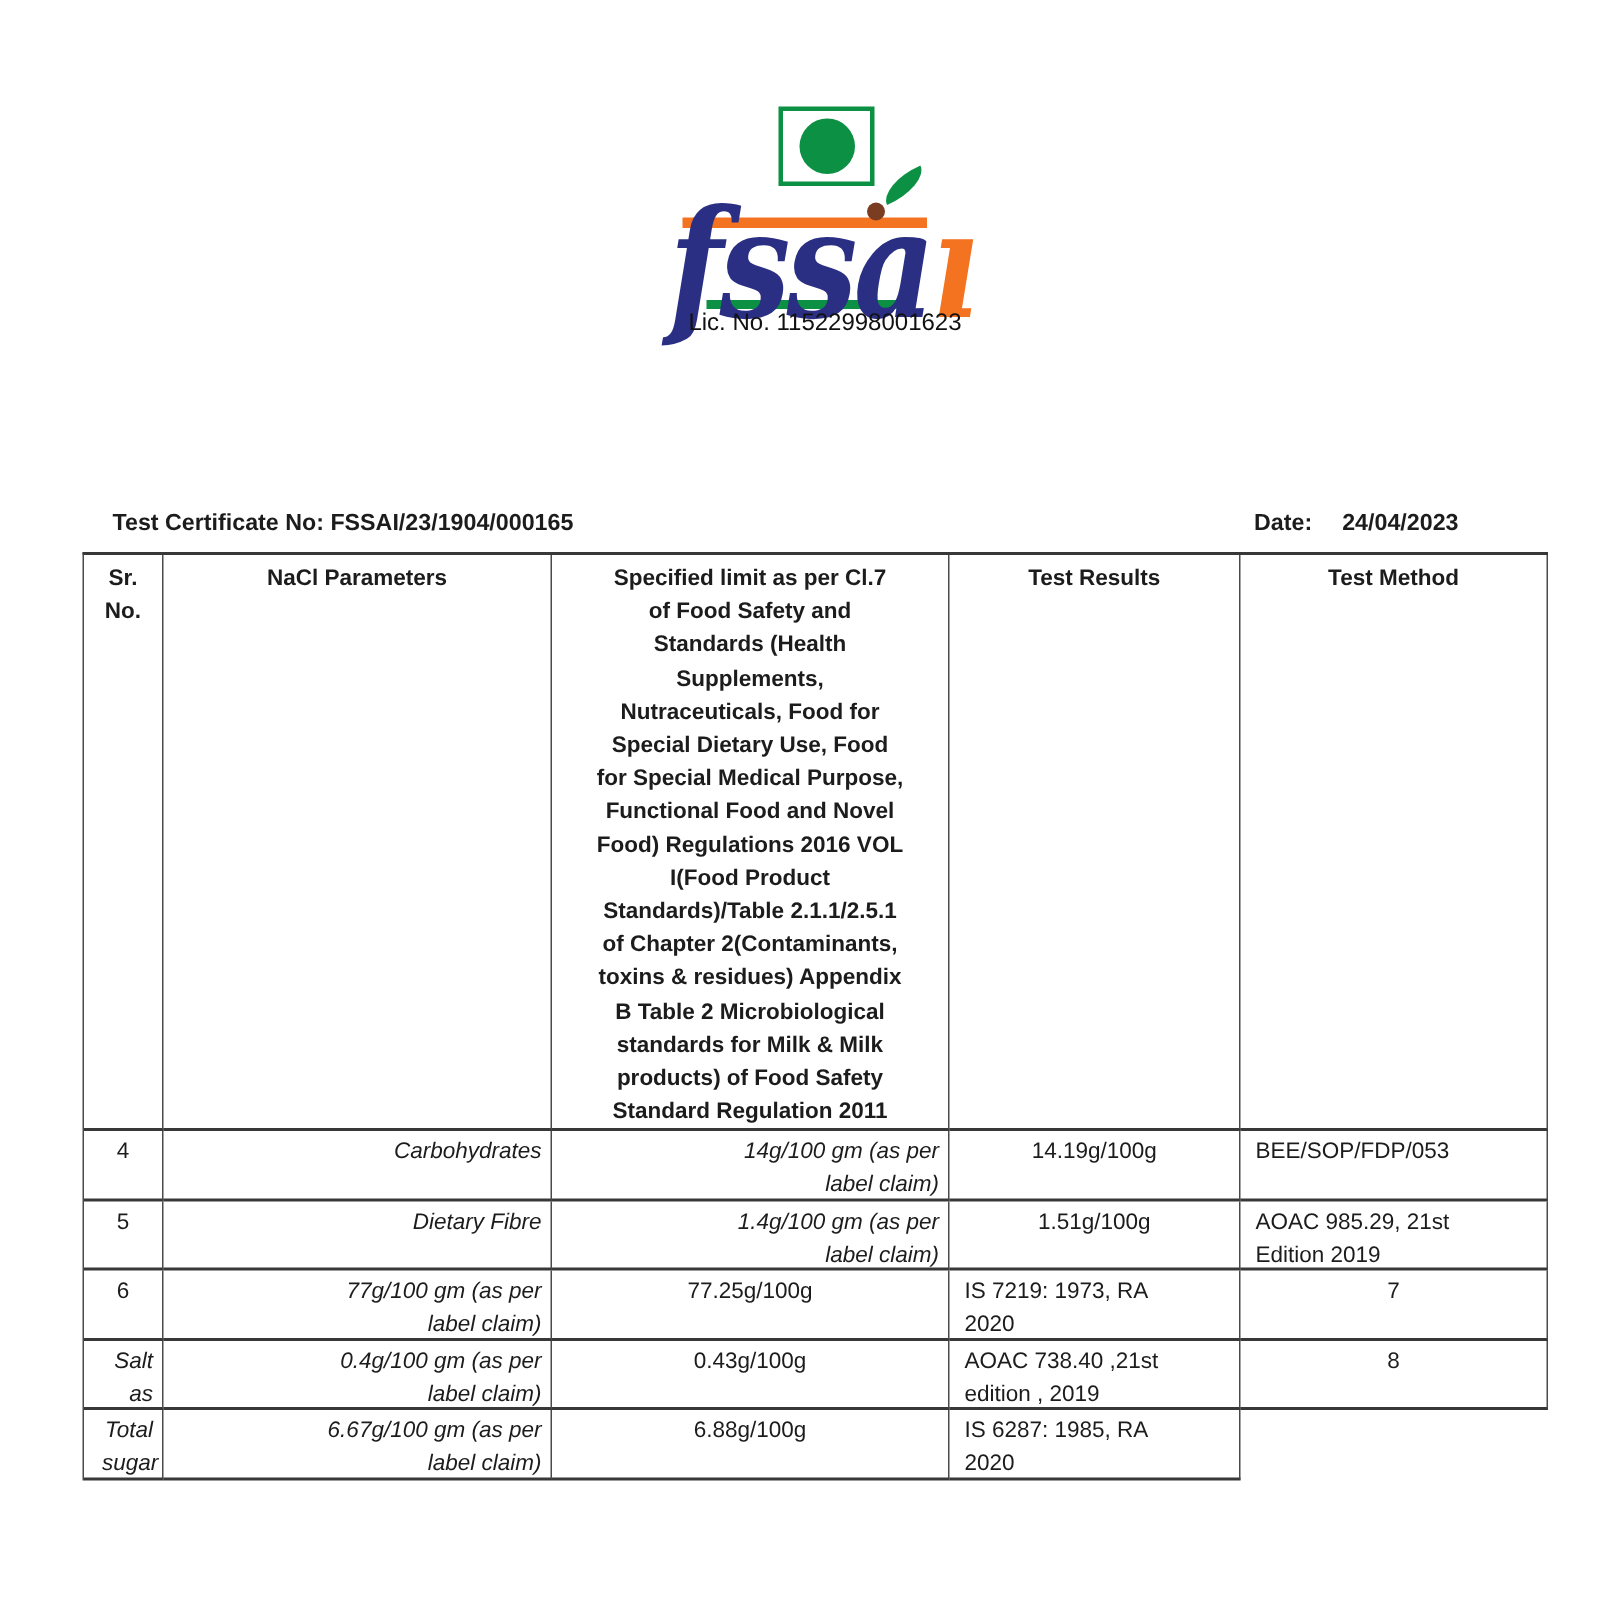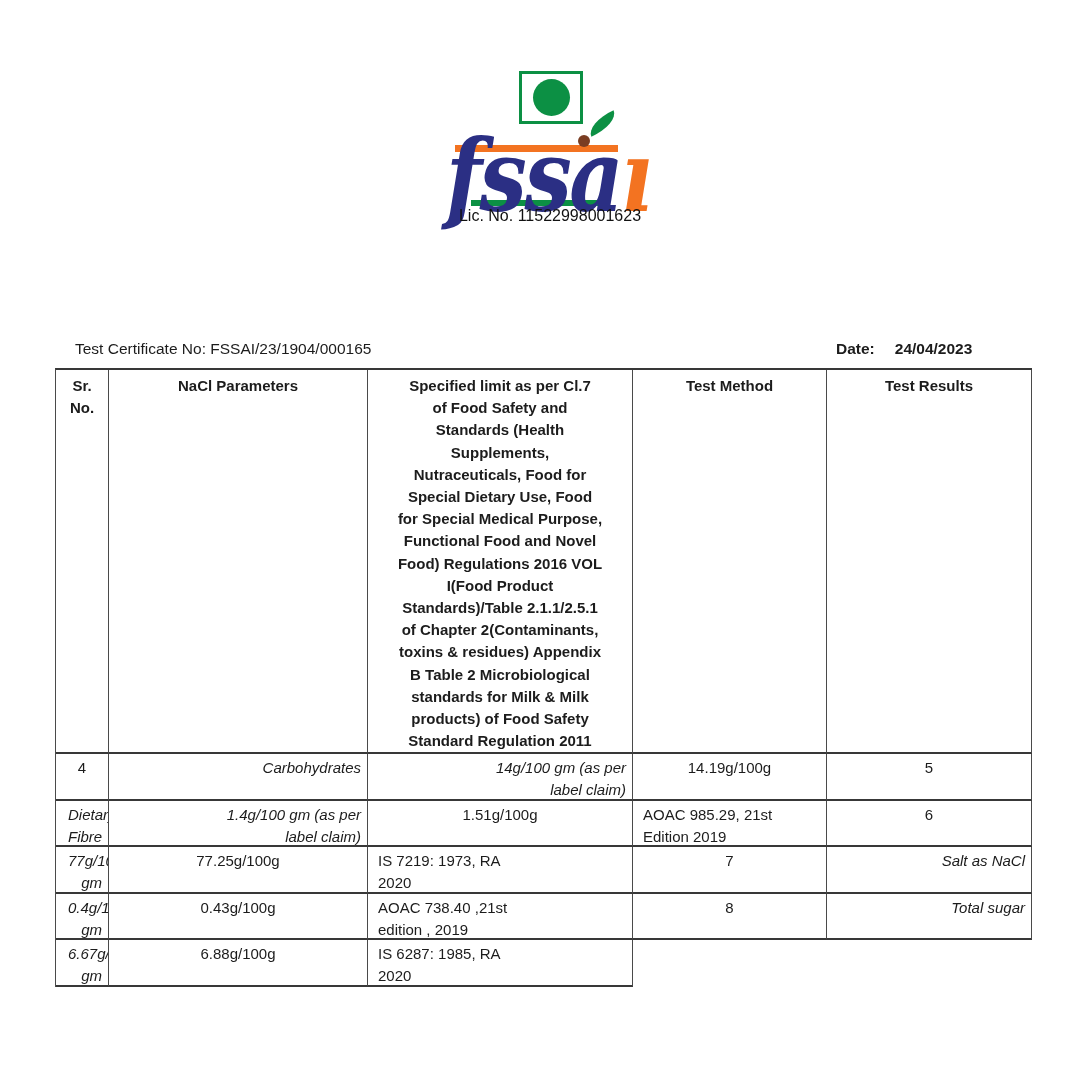--- a/index.html
+++ b/index.html
@@ -19,21 +19,21 @@
   .logo-wordmark .navy{color:#2b2f84;}
   .logo-wordmark .orange{color:#f37321;}
   .logo-seed{position:absolute;left:578px;top:135px;width:12px;height:12px;border-radius:50%;
              background:#7a3d22;z-index:3;}
   .logo-leaf{position:absolute;left:587px;top:116px;width:31px;height:15px;background:#0c9044;
              border-radius:100% 0 100% 0;transform:rotate(-24deg);z-index:4;}
   .logo-lic{position:absolute;left:442px;top:207px;width:184px;text-align:center;
             font-size:16px;color:#111;z-index:5;margin-left:16px;}
 
   
-  .cert-line{position:absolute;left:75px;top:340px;font-size:15.5px;font-weight:normal;}
+  .cert-line{position:absolute;left:75px;top:340px;font-size:15.5px;font-weight:bold;}
   .date-line{position:absolute;left:836px;top:340px;font-size:15.5px;font-weight:bold;display:flex;gap:20px;}
 
   
   .cert-table{position:absolute;left:55px;top:368px;width:976px;
               display:grid;grid-template-columns:53px 259px 265px 194px 205px;
               grid-template-rows:384px repeat(5,46.5px);
               border-top:2px solid #383838;border-left:1px solid #4a4a4a;
               font-size:15px;}
   .cell{box-sizing:border-box;border-right:1px solid #4a4a4a;border-bottom:2px solid #383838;
         overflow:hidden;}
@@ -82,28 +82,29 @@
 Functional Food and Novel
 Food) Regulations 2016 VOL
 I(Food Product
 Standards)/Table 2.1.1/2.5.1
 of Chapter 2(Contaminants,
 toxins &amp; residues) Appendix
 B Table 2 Microbiological
 standards for Milk &amp; Milk
 products) of Food Safety
 Standard Regulation 2011</div>
+    <div class="cell hcell">Test Results</div>
     <div class="cell hcell">Test Method</div>
-    <div class="cell hcell">Test Results</div>
 
     <div class="cell c-center">4</div>
     <div class="cell c-left">Carbohydrates</div>
     <div class="cell c-left prewrap">14g/100 gm (as per
 label claim)</div>
     <div class="cell c-center">14.19g/100g</div>
+    <div class="cell c-left2 prewrap">BEE/SOP/FDP/053</div>
 
     <div class="cell c-center">5</div>
     <div class="cell c-left">Dietary Fibre</div>
     <div class="cell c-left prewrap">1.4g/100 gm (as per
 label claim)</div>
     <div class="cell c-center">1.51g/100g</div>
     <div class="cell c-left2 prewrap">AOAC 985.29, 21st
 Edition 2019</div>
 
     <div class="cell c-center">6</div>

